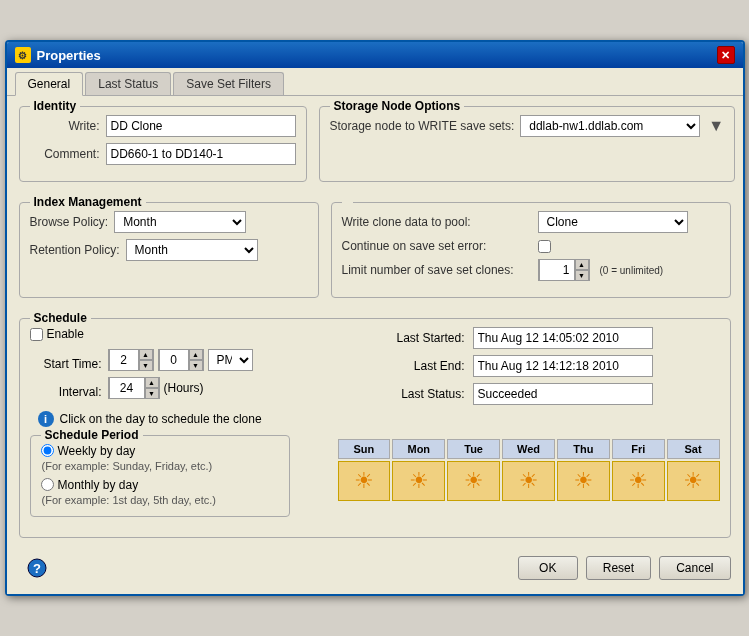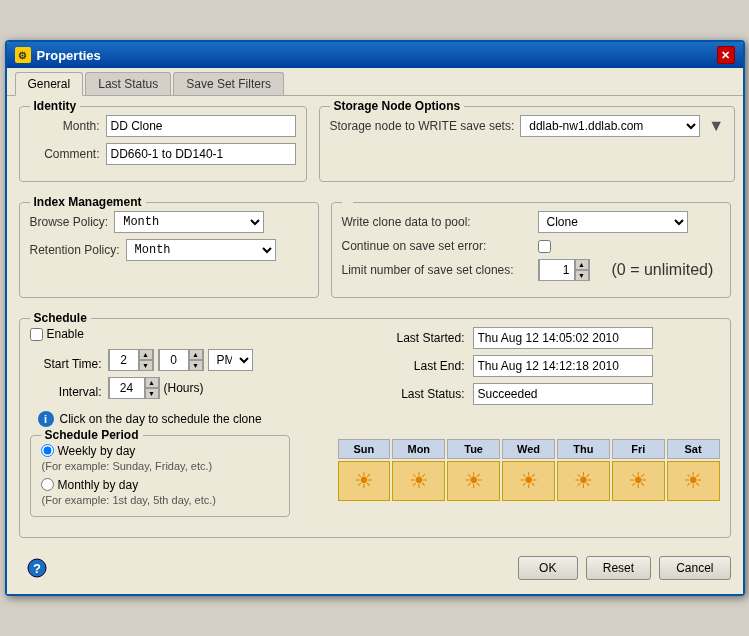--- a/index.html
+++ b/index.html
@@ -130,21 +130,21 @@
     }
     .input-name { width: 190px; }
     .input-comment { width: 190px; }
     select {
       border: 1px solid #999;
       height: 22px;
       background: white;
       font-size: 12px;
       padding: 1px 4px;
     }
-    .select-policy { width: 150px; font-family: Liberation Mono, monospace; }
+    .select-policy { width: 132px; }
     .select-node { width: 180px; }
     .select-pool { width: 150px; }
     .top-sections {
       display: flex;
       gap: 12px;
       margin-bottom: 10px;
     }
     .identity-section {
       width: 300px;
     }
@@ -351,22 +351,22 @@
       margin-bottom: 6px;
       gap: 6px;
     }
     .write-label {
       min-width: 190px;
       text-align: left;
       color: #333;
     }
     .unlimited-hint {
       color: #333;
-      font-size: 16px;
-      margin-left: 16px;
+      font-size: 10px;
+      margin-left: 4px;
     }
     .limit-input {
       width: 50px;
       border: 1px solid #999;
       background: white;
       height: 22px;
       text-align: right;
       padding: 2px 4px;
       font-size: 12px;
     }
@@ -402,21 +402,21 @@
     <div class="tab">Save Set Filters</div>
   </div>
 
   <div class="content">
 
     <div class="top-sections">
 
       <div class="section identity-section">
         <span class="section-title">Identity</span>
         <div class="field-row">
-          <span class="field-label">Month:</span>
+          <span class="field-label">Write:</span>
           <input type="text" class="input-name" value="DD Clone" style="">
         </div>
         <div class="field-row">
           <span class="field-label">Comment:</span>
           <input type="text" class="input-comment" value="DD660-1 to DD140-1" style="">
         </div>
       </div>
 
       <div class="section storage-section">
         <span class="section-title">Storage Node Options</span>

